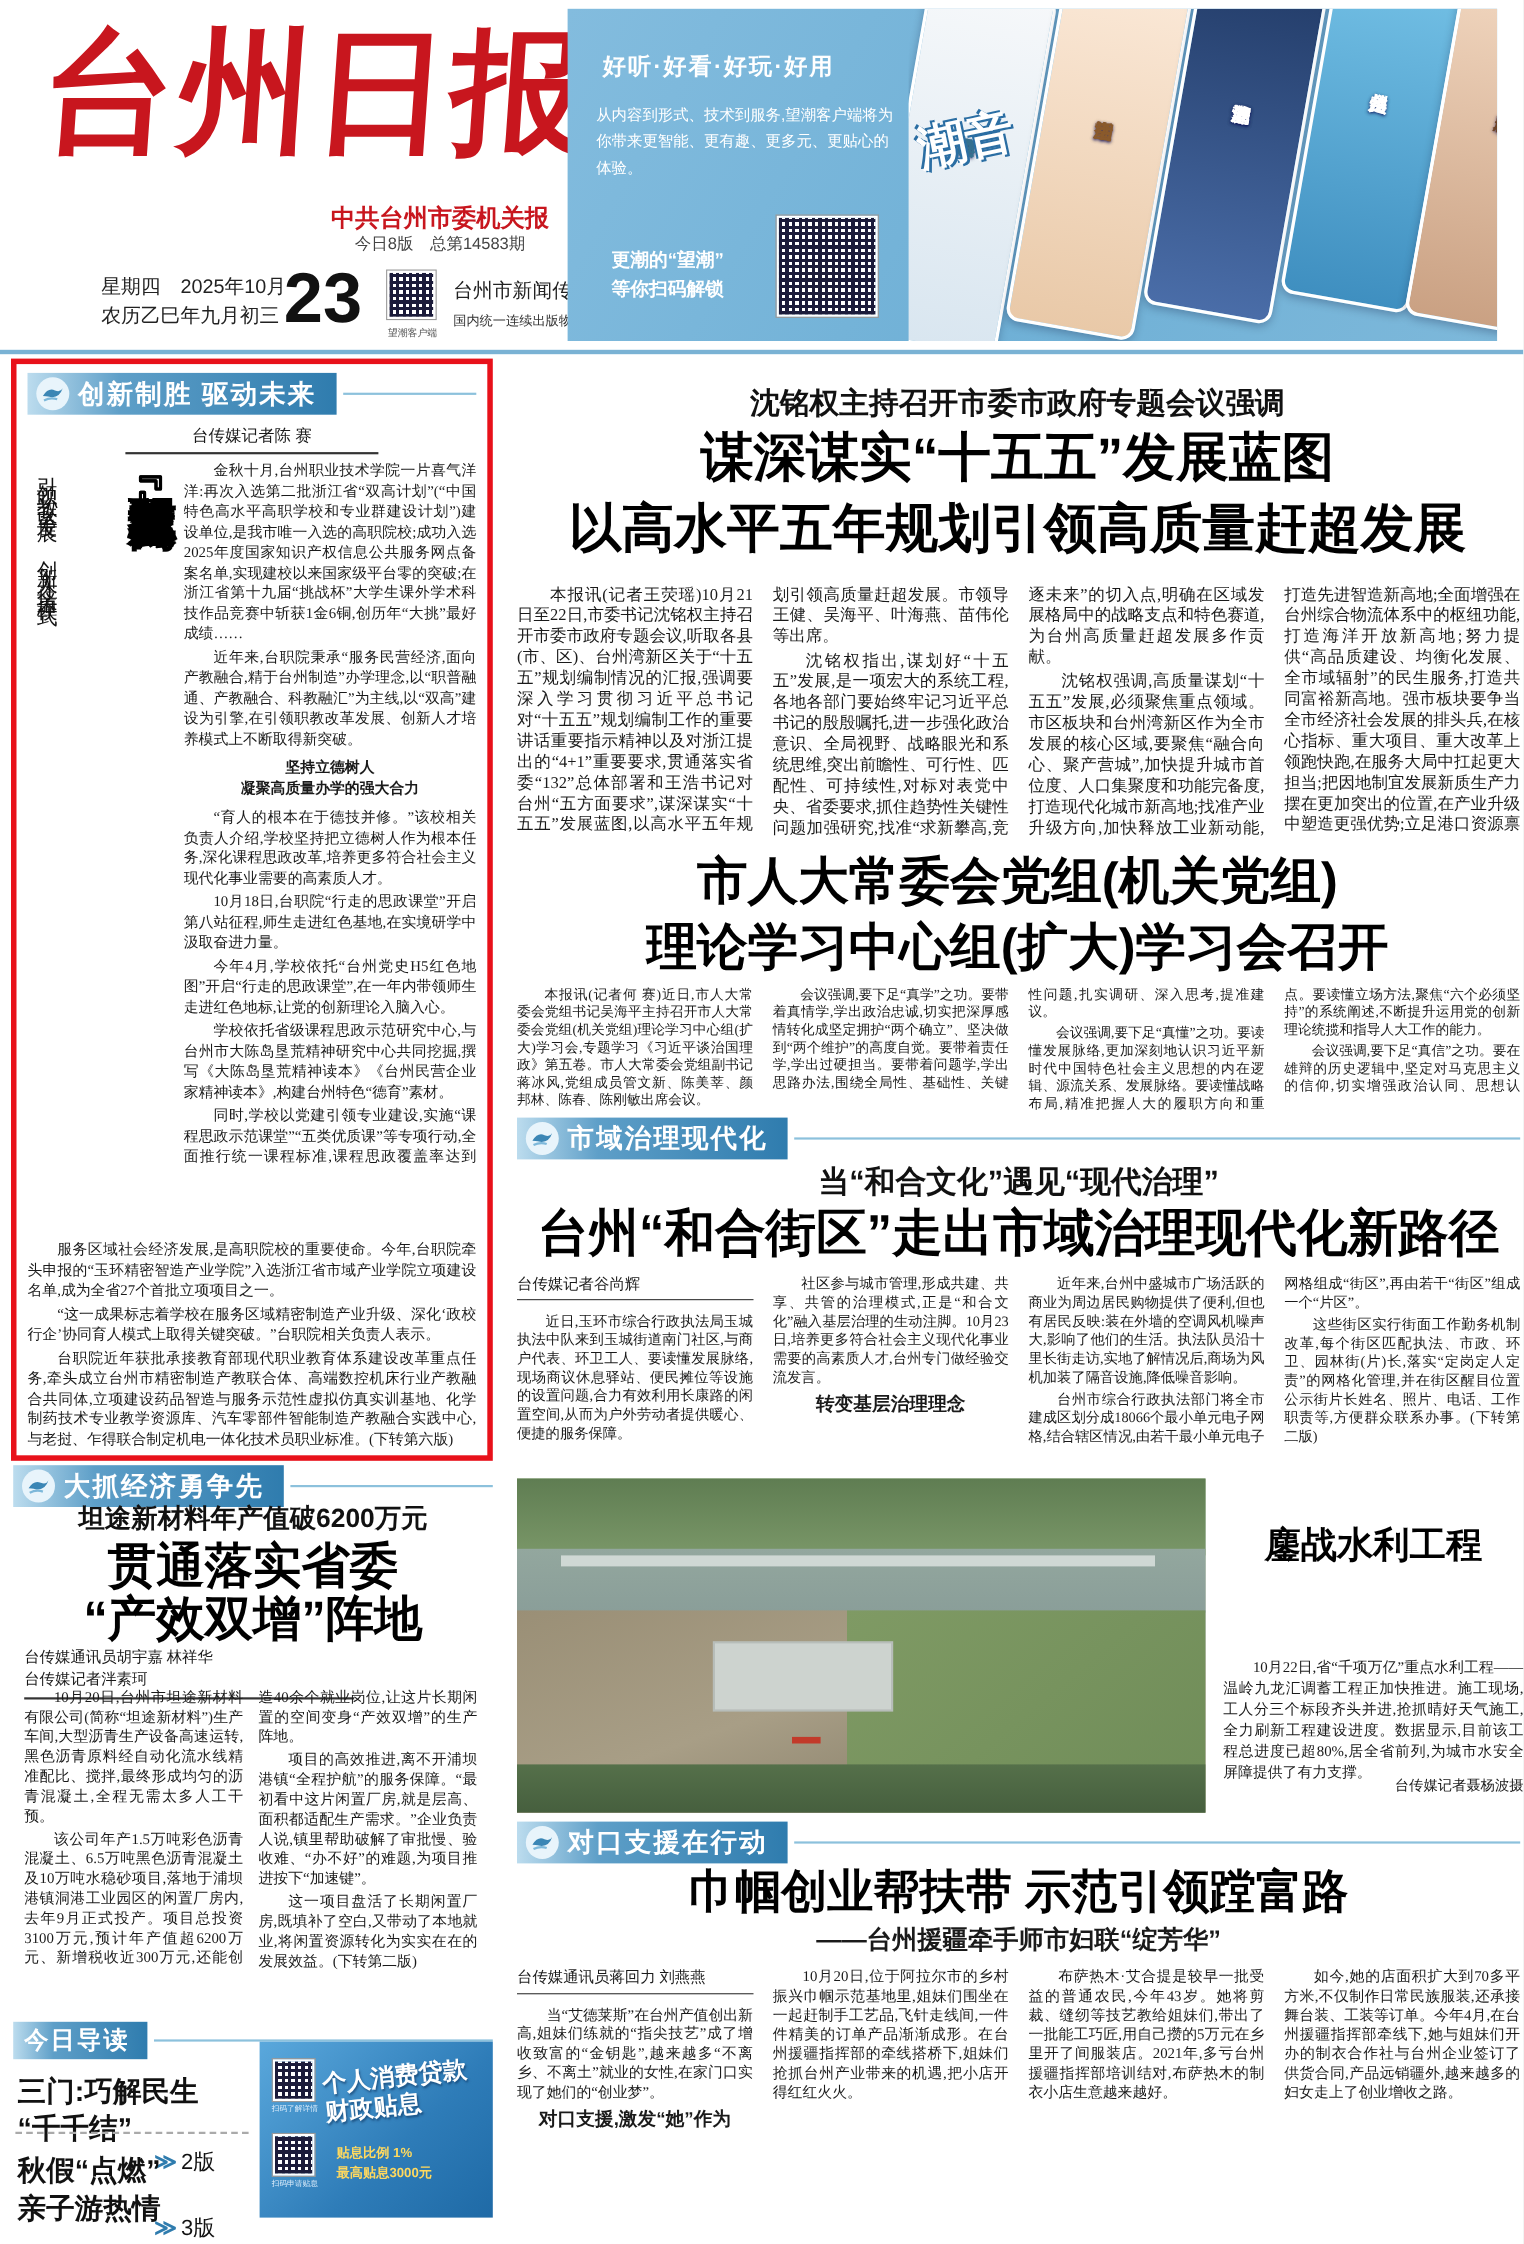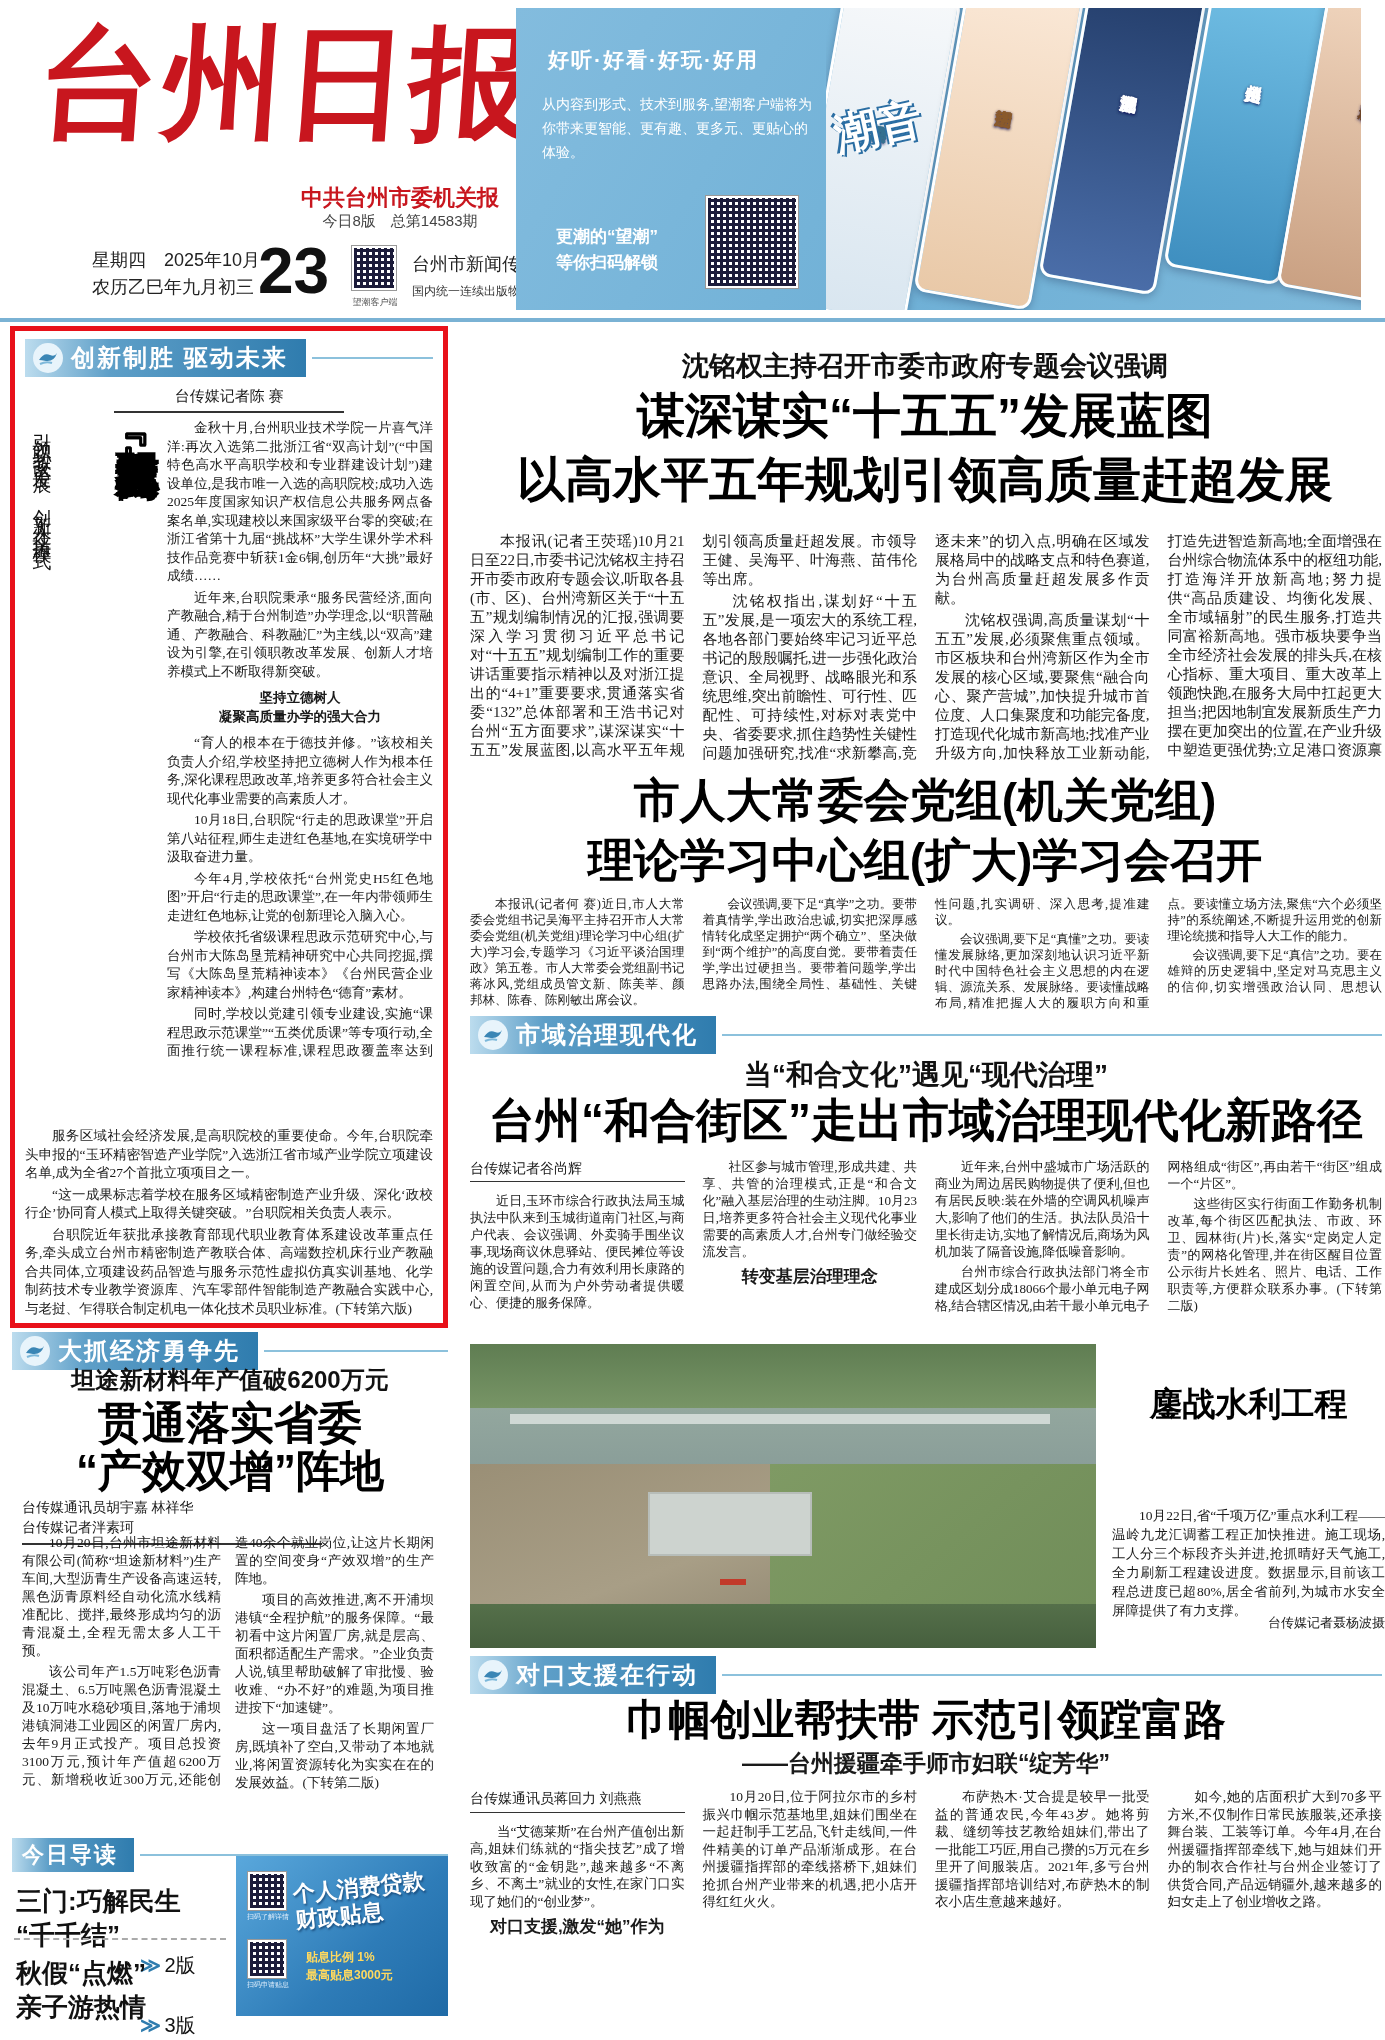--- a/index.html
+++ b/index.html
@@ -269,21 +269,21 @@
           </svg>
       </span>
       <span data-name="banner-label">市域治理现代化</span>
     </span>
     <span class="banner-rule" data-name="banner-rule"></span>
   </div>
   <div class="kicker hehe-kicker" data-name="hehe-article-kicker">当“和合文化”遇见“现代治理”</div>
   <div class="headline hehe-h" data-name="hehe-article-headline">台州“和合街区”走出市域治理现代化新路径</div>
   <div class="cols-4 hehe-body" data-name="hehe-article-body">
       <div class="flow-byline" data-name="byline">台传媒记者谷尚辉</div>
-      <p class="para" data-name="paragraph">近日,玉环市综合行政执法局玉城执法中队来到玉城街道南门社区,与商户代表、会议强调、外卖骑手围坐议事,现场商议休息驿站、便民摊位等设施的设置问题,合力有效利用长康路的闲置空间,从而为户外劳动者提供暖心、便捷的服务保障。</p>
+      <p class="para" data-name="paragraph">近日,玉环市综合行政执法局玉城执法中队来到玉城街道南门社区,与商户代表、环卫工人、要读懂发展脉络,现场商议休息驿站、便民摊位等设施的设置问题,合力有效利用长康路的闲置空间,从而为户外劳动者提供暖心、便捷的服务保障。</p>
       <p class="para" data-name="paragraph">社区参与城市管理,形成共建、共享、共管的治理模式,正是“和合文化”融入基层治理的生动注脚。10月23日,培养更多符合社会主义现代化事业需要的高素质人才,台州专门做经验交流发言。</p>
       <div class="flow-subhead" data-name="inline-subhead">转变基层治理理念</div>
       <p class="para" data-name="paragraph">近年来,台州中盛城市广场活跃的商业为周边居民购物提供了便利,但也有居民反映:装在外墙的空调风机噪声大,影响了他们的生活。执法队员沿十里长街走访,实地了解情况后,商场为风机加装了隔音设施,降低噪音影响。</p>
       <p class="para" data-name="paragraph">台州市综合行政执法部门将全市建成区划分成18066个最小单元电子网格,结合辖区情况,由若干最小单元电子网格组成“街区”,再由若干“街区”组成一个“片区”。</p>
       <p class="para" data-name="paragraph">这些街区实行街面工作勤务机制改革,每个街区匹配执法、市政、环卫、园林街(片)长,落实“定岗定人定责”的网格化管理,并在街区醒目位置公示街片长姓名、照片、电话、工作职责等,方便群众联系办事。(下转第二版)</p>
     </div>
 
   <div class="photo" data-name="news-photo-water-project">
     <div class="region" style="left:0;top:0;width:626px;height:70px;background:linear-gradient(180deg,#5f7d52,#7a9768);" data-name="photo-region-trees"></div>
     <div class="region" style="left:0;top:64px;width:626px;height:58px;background:linear-gradient(180deg,#93a79e,#8a9e99);" data-name="photo-region-river"></div>

